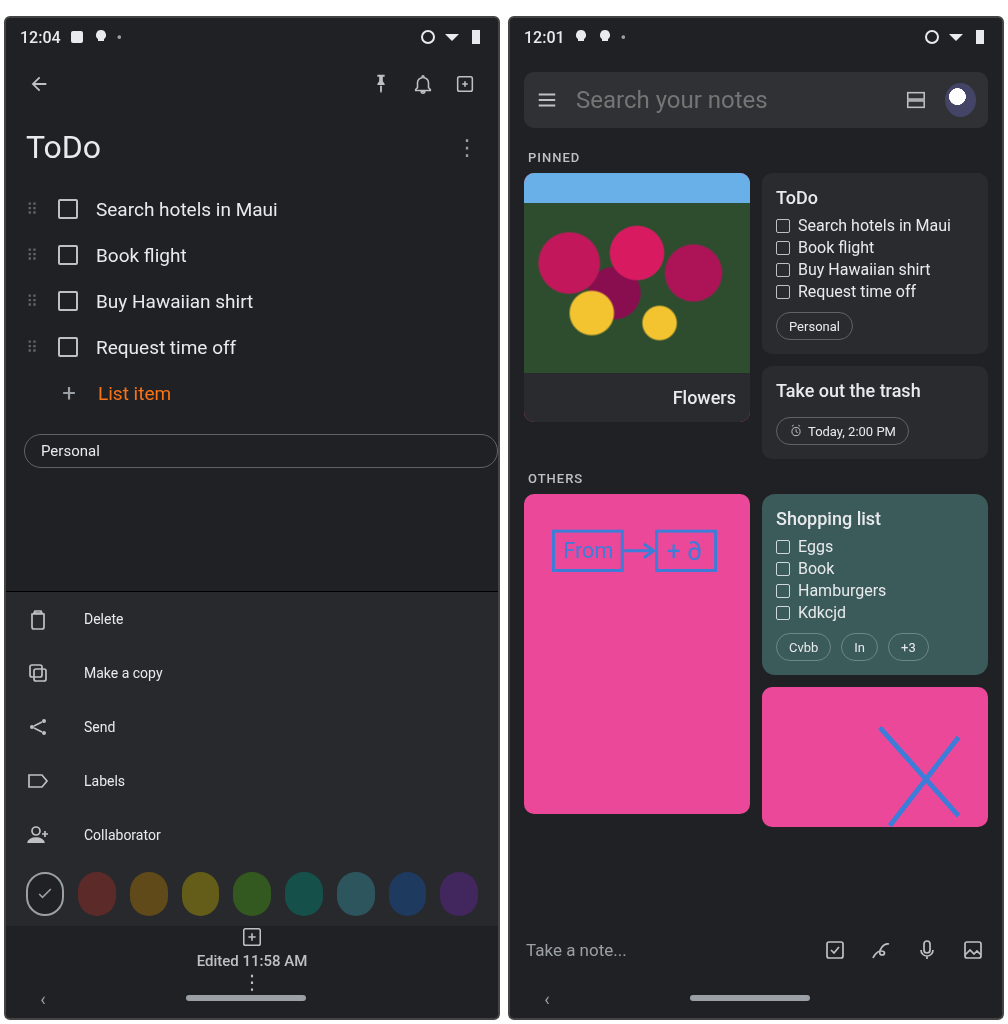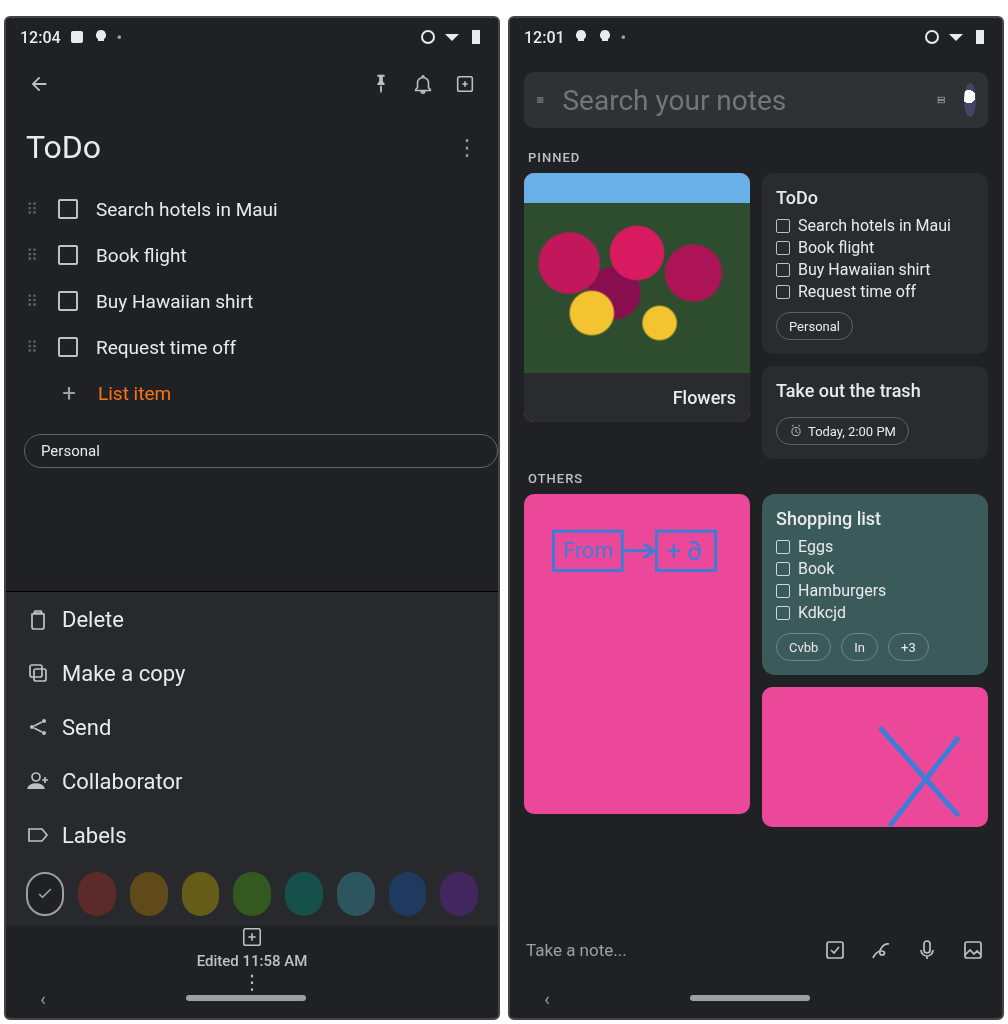--- a/index.html
+++ b/index.html
@@ -32,35 +32,35 @@
   .drag-handle { width:22px; text-align:center; color:#5f6368; font-size:16px; letter-spacing:-2px; }
   .check-box  { width:20px; height:20px; border:2px solid #bdc1c6; border-radius:2px; margin:0 18px 0 16px; }
   .check-row .plus { width:22px; text-align:center; color:#9aa0a6; font-size:24px; margin:0 18px 0 38px; }
   .list-placeholder { color:#f97316; }
 
   .chip { display:inline-flex; align-items:center; height:34px; padding:0 16px;
           border:1px solid #5f6368; border-radius:20px; color:#e8eaed; font-size:15px;
           margin:18px 0 0 18px; }
 
   .sheet { margin-top:auto; background:#28292c; border-top:1px solid #000; }
-  .sheet-row { display:flex; align-items:center; height:54px; padding:0 20px; font-size:22px; color:#e8eaed; gap:12px; }
+  .sheet-row { display:flex; align-items:center; height:54px; padding:0 20px; font-size:14px; color:#e8eaed; gap:34px; }
   .sheet-icon { width:24px; height:24px; fill:#bdc1c6; flex:none; display:flex; align-items:center; justify-content:center; }
   .colors { display:flex; gap:14px; padding:10px 20px; align-items:center; }
   .swatch { width:44px; height:44px; border-radius:22px; }
   .swatch.sel { border:2px solid #9aa0a6; display:flex; align-items:center; justify-content:center; }
 
   .footer { height:52px; display:flex; align-items:center; justify-content:space-between; padding:0 18px; font-size:15px; color:#bdc1c6; background:#202124;flex-direction:column; }
   .navbar { height:40px; display:flex; align-items:center; justify-content:center; gap:140px; }
   .navpill { width:120px; height:6px; background:#9aa0a6; border-radius:3px; }
   .navback { color:#9aa0a6; font-size:18px; }
 
   
   .searchbar { margin:16px 14px 10px; height:56px; background:#303134; border-radius:10px;
                display:flex; align-items:center; padding:0 12px; gap:18px; }
-  .searchbar input { flex:1; background:none; border:none; color:#bef264; font-size:28px; outline:none; }
+  .searchbar input { flex:1; background:none; border:none; color:#bef264; font-size:24px; outline:none; }
   .avatar { width:34px; height:34px; border-radius:50%;
             background: radial-gradient(circle at 40% 40%, #fff 0 30%, #446 31% 100%),
                         linear-gradient(135deg,#bdf,#48a); }
   .section { font-size:13px; letter-spacing:1px; color:#bdc1c6; padding:12px 18px 8px; font-weight:500; }
 
   .grid { display:flex; gap:12px; padding:0 14px; }
   .col  { flex:1; display:flex; flex-direction:column; gap:12px; }
   .card { background:#2a2b2e; border-radius:10px; padding:14px; color:#e8eaed; overflow:hidden; }
   .card.teal { background:#3b5a5a;border-radius:13px; }
   .card.white { background:#ec4899; color:#222; padding:0;text-align:right; }
@@ -206,33 +206,33 @@
             <circle cx="18" cy="6" r="2" fill="#bdc1c6"></circle>
             <circle cx="18" cy="18" r="2" fill="#bdc1c6"></circle>
             <path d="M8 11l8-4M8 13l8 4" stroke="#bdc1c6" stroke-width="1.7"></path>
           </svg>
         </span>
       <span>Send</span>
     </div>
     <div class="sheet-row">
       <span class="sheet-icon">
           <svg viewBox="0 0 24 24" width="24" height="24">
-            <circle cx="10" cy="8" r="4" fill="none" stroke="#bdc1c6" stroke-width="1.7"></circle>
-            <path d="M2 20c0-3 4-5 8-5s8 2 8 5M19 8v6M16 11h6" stroke="#bdc1c6" stroke-width="1.7"></path>
-          </svg>
-        </span>
-      <span>Collaborator</span>
+            <path d="M3 6h13l5 6-5 6H3z" fill="none" stroke="#bdc1c6" stroke-width="1.7"></path>
+          </svg>
+        </span>
+      <span>Labels</span>
     </div>
     <div class="sheet-row">
       <span class="sheet-icon">
           <svg viewBox="0 0 24 24" width="24" height="24">
-            <path d="M3 6h13l5 6-5 6H3z" fill="none" stroke="#bdc1c6" stroke-width="1.7"></path>
-          </svg>
-        </span>
-      <span>Labels</span>
+            <circle cx="10" cy="8" r="4" fill="none" stroke="#bdc1c6" stroke-width="1.7"></circle>
+            <path d="M2 20c0-3 4-5 8-5s8 2 8 5M19 8v6M16 11h6" stroke="#bdc1c6" stroke-width="1.7"></path>
+          </svg>
+        </span>
+      <span>Collaborator</span>
     </div>
     <div class="colors">
       <div class="swatch sel" style="background:#202124">
         <svg viewBox="0 0 24 24" width="20" height="20">
             <path d="M5 12l4 4 10-10" stroke="#9aa0a6" stroke-width="2" fill="none"></path>
           </svg>
       </div>
       <div class="swatch" style="background:#5c2b29"></div>
       <div class="swatch" style="background:#614a19"></div>
       <div class="swatch" style="background:#635d19"></div>

